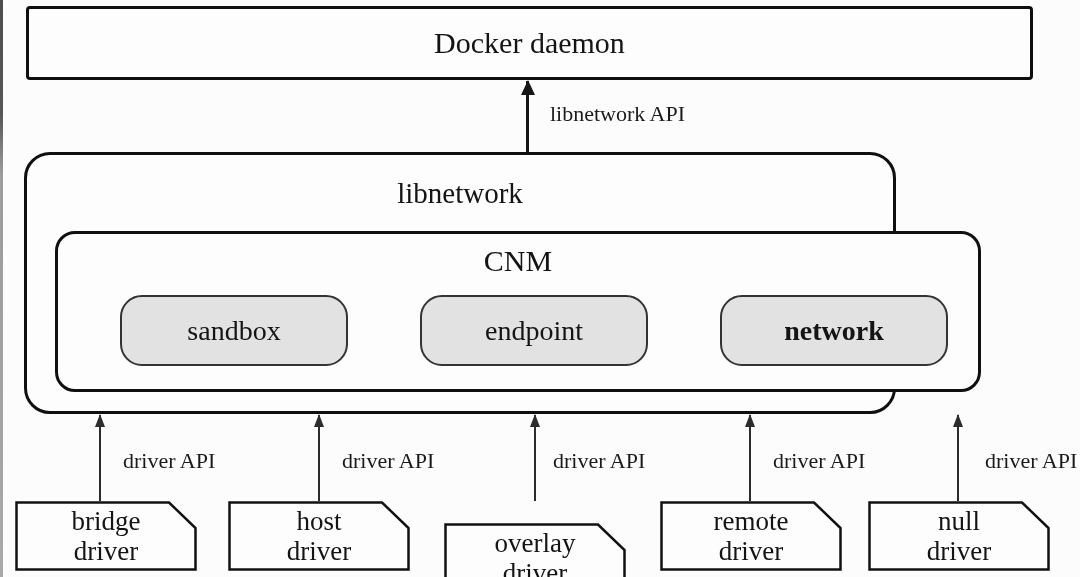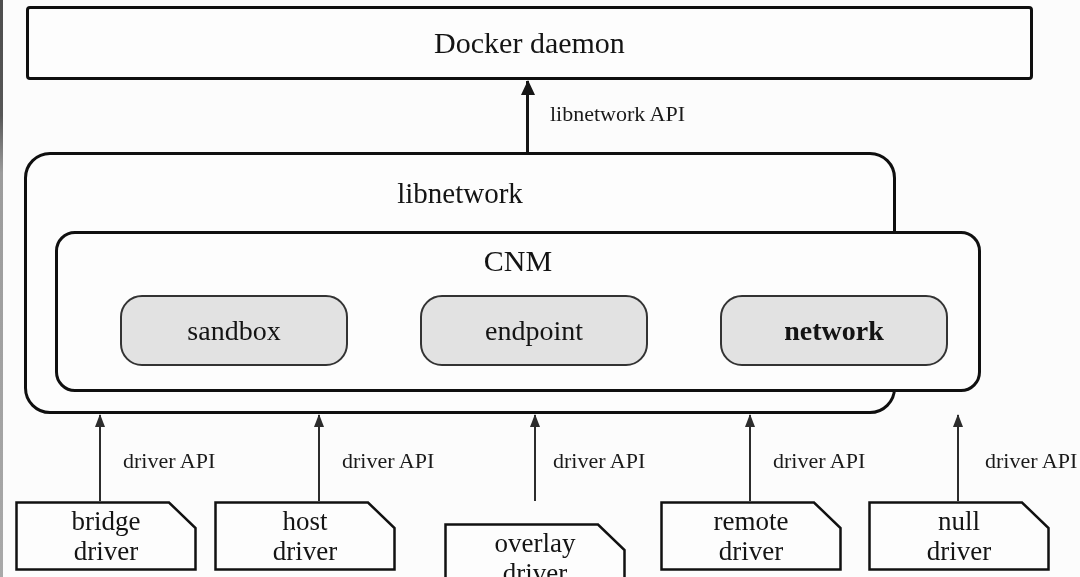--- a/index.html
+++ b/index.html
@@ -77,21 +77,21 @@
   .api-label { position: absolute; font-size: 22px; white-space: nowrap; color: #1a1a1a; }
   .main-api-label { left: 550px; top: 101px; font-size: 22px; }
   .l1 { left: 123px; top: 448px; }
   .l2 { left: 342px; top: 448px; }
   .l3 { left: 553px; top: 448px; }
   .l4 { left: 773px; top: 448px; }
   .l5 { left: 985px; top: 448px; }
 
   
   .driver-box { position: absolute; top: 501px; width: 182px; height: 70px; }
-  .b1 { left: 15px; } .b2 { left: 214px; } .b3 { left: 444px; margin-top: 22px; }
+  .b1 { left: 15px; } .b2 { left: 228px; } .b3 { left: 444px; margin-top: 22px; }
   .b4 { left: 660px; } .b5 { left: 868px; text-decoration: underline; }
   .driver-box svg { position: absolute; left: 0; top: 0; }
   .driver-text {
     position: absolute; left: 0; top: 0; width: 100%; height: 100%;
     padding-top: 5px; box-sizing: border-box;
     text-align: center; font-size: 27px; line-height: 30px;
   }
 
   
   .watermark {

